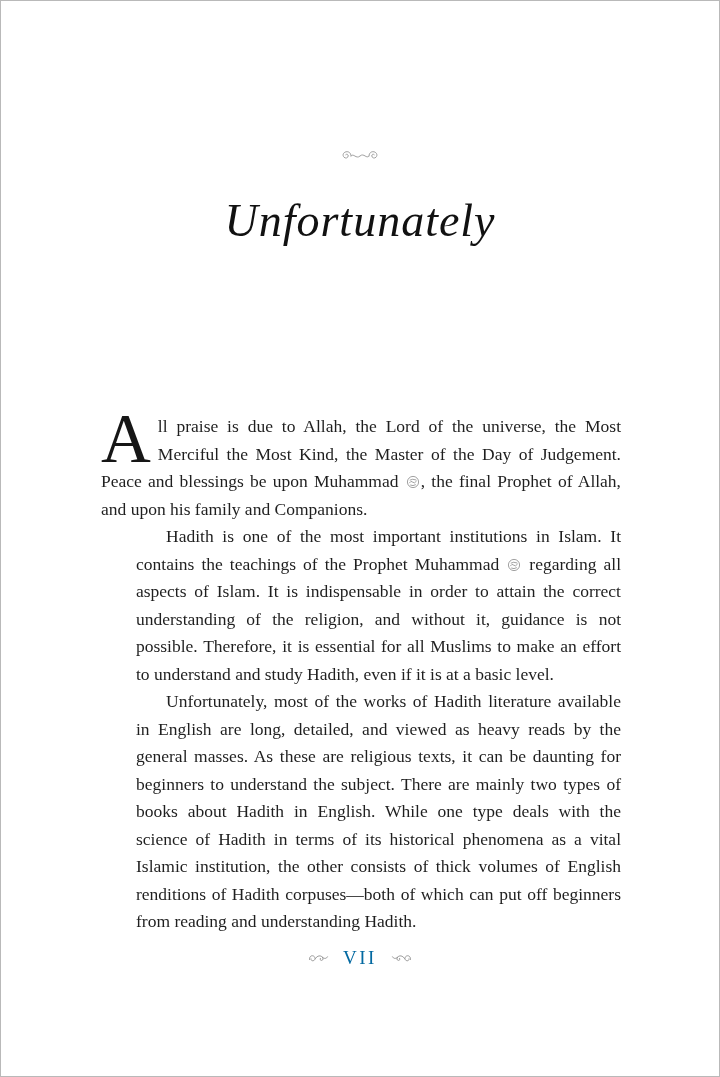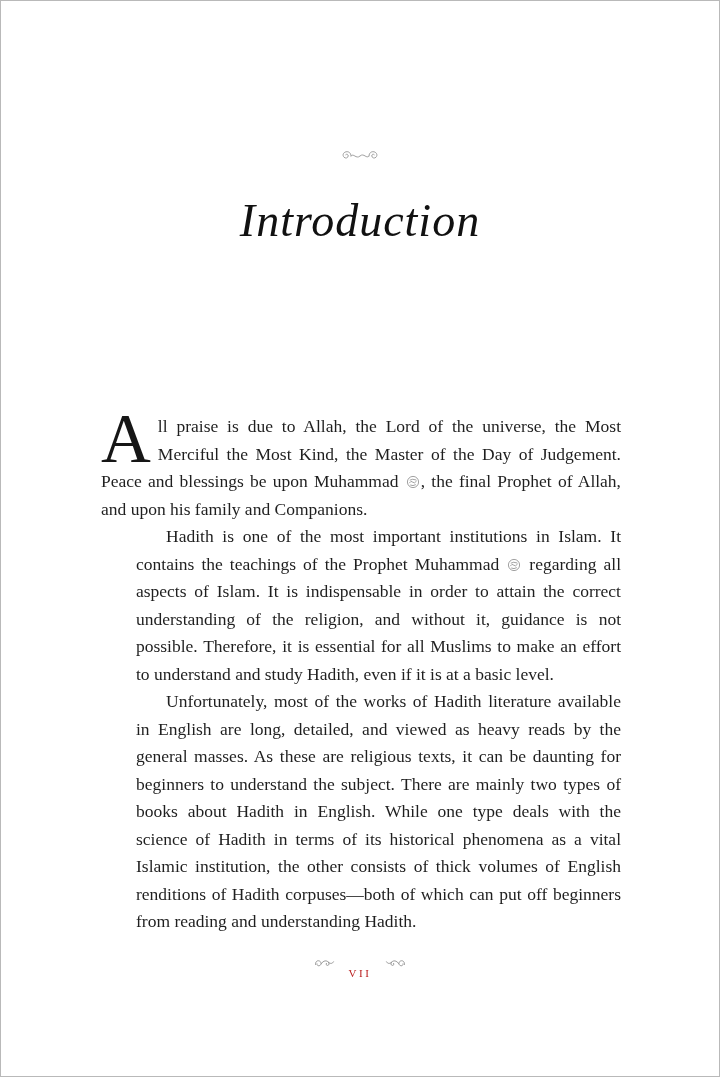--- a/index.html
+++ b/index.html
@@ -77,41 +77,40 @@
     left: 0;
     width: 100%;
     display: flex;
     align-items: center;
     justify-content: center;
     gap: 13px;
   }
   .footer-swirl { width: 24px; height: 14px; }
   .footer-swirl.mirrored { transform: scaleX(-1); }
   .page-number {
-    font-size: 11px;
+    font-size: 19px;
     letter-spacing: 2.5px;
-    color: #b91c1c;
+    color: #0369a1;
     font-family: "Liberation Serif", serif;
-    margin-top: 20px;
   }
 </style>
 </head>
 <body>
 
 <div class="page">
 
   <div class="ornament-top">
     <svg viewBox="0 0 46 16" fill="none" stroke="#a0a0a0" stroke-width="1" stroke-linecap="round">
       <path d="M14 8 C14 4.8 11.5 3.2 9 3.8 C6.2 4.4 5.2 7.4 7 9.2 C8.5 10.7 11 10 11.2 8 C11.4 6.4 9.8 5.6 8.8 6.6"></path>
       <path d="M14 8 C16.5 4.5 19 11.5 23 8 C27 4.5 29.5 11.5 32 8"></path>
       <path d="M32 8 C32 4.8 34.5 3.2 37 3.8 C39.8 4.4 40.8 7.4 39 9.2 C37.5 10.7 35 10 34.8 8 C34.6 6.4 36.2 5.6 37.2 6.6"></path>
     </svg>
   </div>
 
-  <h1 class="chapter-title">Introduction</h1>
+  <h1 class="chapter-title">Unfortunately</h1>
 
   <div class="body-text">
     <p class="para"><span class="drop-cap">A</span><span class="para-text">ll praise is due to Allah, the Lord of the universe, the Most Merciful the Most Kind, the Master of the Day of Judgement. Peace and blessings be upon Muhammad <span class="pbuh"><svg viewBox="0 0 14 14" fill="none" stroke="#8a8a8a" stroke-width="0.8">
               <circle cx="7" cy="7" r="5.6"></circle>
               <path d="M3.2 8.2 q1.8-3.2 3.6-1 q1.6 2 3.9-1.4"></path>
               <path d="M3.8 5.2 q2.6-1.8 6.4-0.2"></path>
               <path d="M4.2 10 q2.8 1.4 5.6-0.4"></path>
             </svg></span>, the final Prophet of Allah, and upon his family and Companions.</span></p>
     <p class="para indent"><span class="para-text">Hadith is one of the most important institutions in Islam. It contains the teachings of the Prophet Muhammad <span class="pbuh"><svg viewBox="0 0 14 14" fill="none" stroke="#8a8a8a" stroke-width="0.8">
               <circle cx="7" cy="7" r="5.6"></circle>

